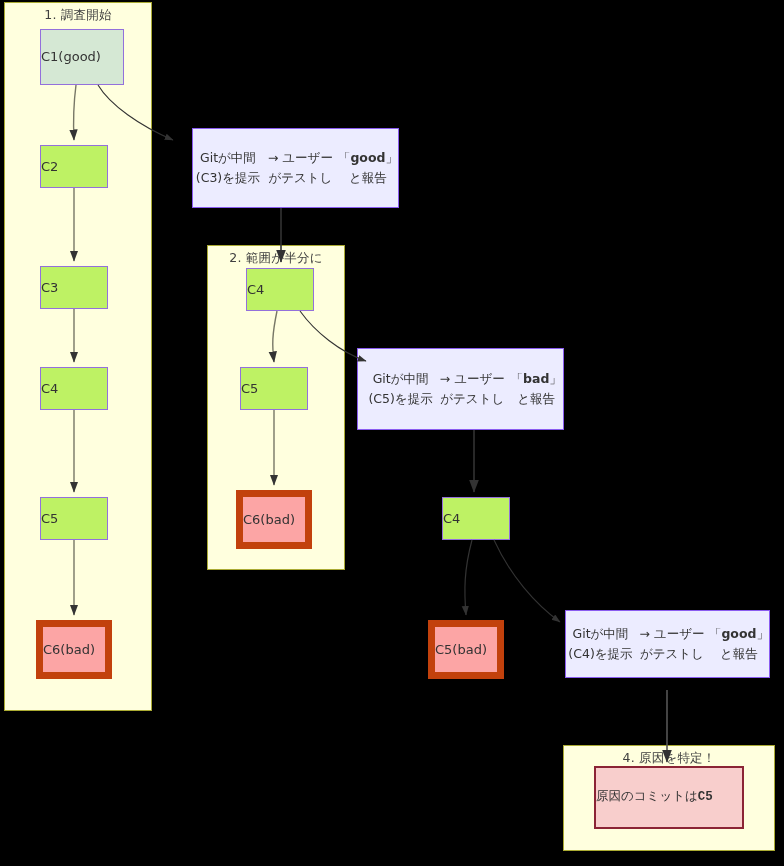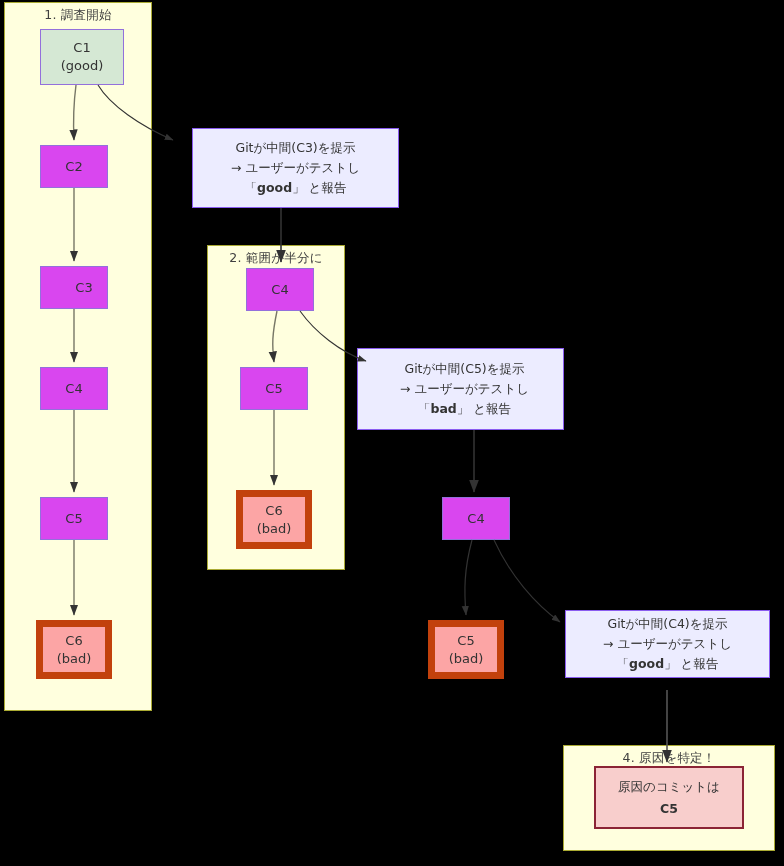--- a/index.html
+++ b/index.html
@@ -42,31 +42,30 @@
     width: 100%;
     text-align: center;
     font-size: 12.5px;
     color: #404040;
     letter-spacing: 0.2px;
   }
   .node {
     position: absolute;
     box-sizing: border-box;
     display: flex;
-    flex-direction: column;
+    flex-direction: row;
     align-items: center;
-    justify-content: center;
     font-size: 13px;
     color: #333333;
     line-height: 1.35;
     z-index: 3;
     text-align: center;
   }
   .node-commit {
-    background: #d946ef;
+    background: #bef264;
     border: 1px solid #9370DB;
   }
   .node-good {
     background: #d5e8d4;
     border: 1px solid #9370DB;
   }
   .node-bad {
     background: #fca5a5;
     border: 7px solid #c2410c;
   }
@@ -74,20 +73,21 @@
     background: #ECECFF;
     border: 1.6px solid #8a5cf0;
     font-size: 12.5px;
     line-height: 1.6;
   }
   .node-result {
     background: #f8cecc;
     border: 2.5px solid #8b2435;
     font-size: 12.5px;
     line-height: 1.7;
+    font-family: Liberation Mono, monospace;
   }
   .node-line { display: block; }
   .node-line b { font-weight: bold; }
 </style>
 </head>
 <body>
 
 <div id="canvas">
 
   <div class="subgraph" id="sg-0" style="left: 4px; top: 2px; width: 148px; height: 709px;">
@@ -134,21 +134,21 @@
     <path d="M667,690 L667,762" stroke="#555555" stroke-width="1.6" fill="none" marker-end="url(#arrow2)"></path>
   </svg>
 
   <div class="node node-good" id="nd-0" style="left: 40px; top: 29px; width: 84px; height: 56px;">
     <span class="node-line">C1</span>
     <span class="node-line">(good)</span>
   </div>
   <div class="node node-commit" id="nd-1" style="left: 40px; top: 145px; width: 68px; height: 43px;">
     <span class="node-line">C2</span>
   </div>
-  <div class="node node-commit" id="nd-2" style="left: 40px; top: 266px; width: 68px; height: 43px; padding-left: 20px;">
+  <div class="node node-commit" id="nd-2" style="left: 40px; top: 266px; width: 68px; height: 43px;">
     <span class="node-line">C3</span>
   </div>
   <div class="node node-commit" id="nd-3" style="left: 40px; top: 367px; width: 68px; height: 43px;">
     <span class="node-line">C4</span>
   </div>
   <div class="node node-commit" id="nd-4" style="left: 40px; top: 497px; width: 68px; height: 43px;">
     <span class="node-line">C5</span>
   </div>
   <div class="node node-bad" id="nd-5" style="left: 36px; top: 620px; width: 76px; height: 59px;">
     <span class="node-line">C6</span>

